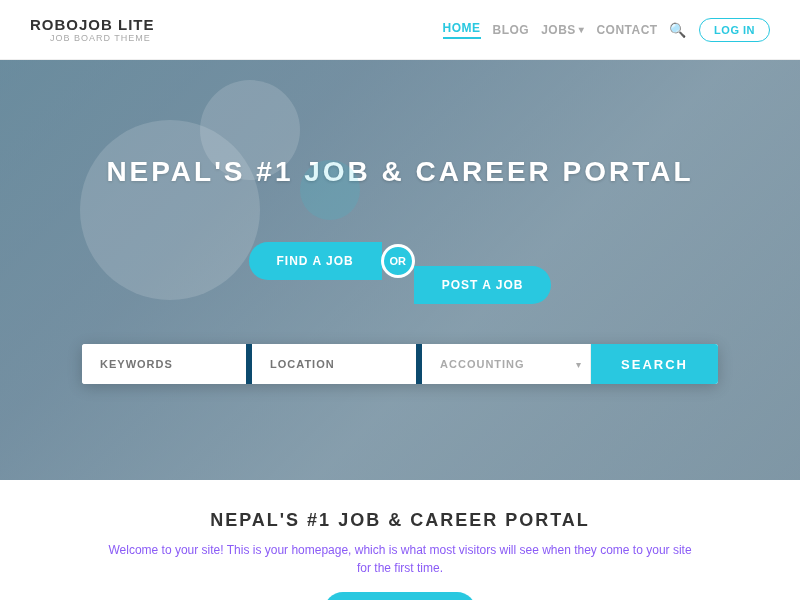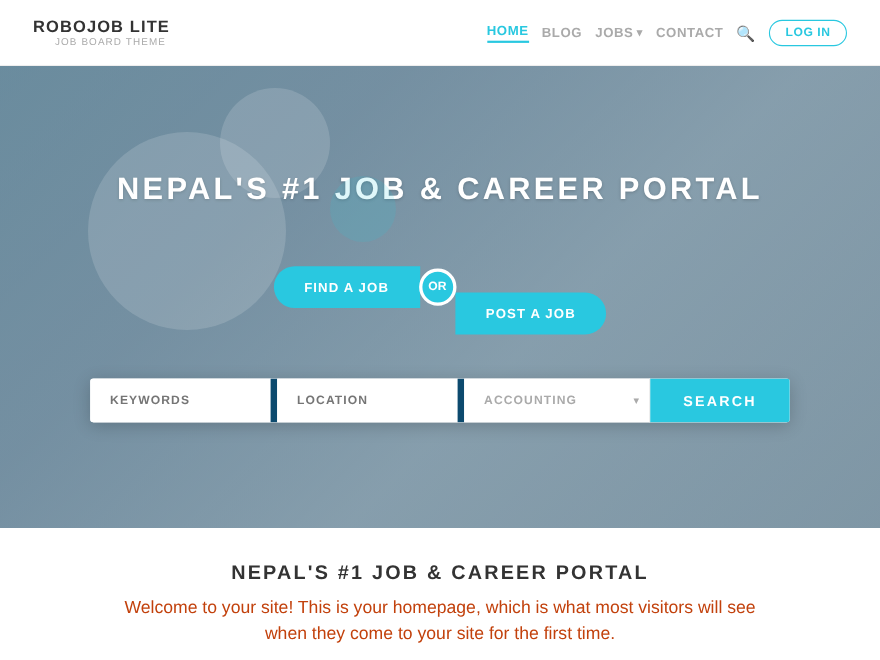--- a/index.html
+++ b/index.html
@@ -173,22 +173,22 @@
       gap: 10px;
     }
     .lower-title {
       font-size: 18px;
       font-weight: 700;
       letter-spacing: 2px;
       color: #333;
       text-transform: uppercase;
     }
     .lower-desc {
-      font-size: 16px;
-      color: #c2410c;
+      font-size: 12px;
+      color: #8b5cf6;
       line-height: 1.5;
       max-width: 600px;
       text-align: center;
     }
     .read-more-btn {
       background: #29c8e0;
       color: #fff;
       border: none;
       padding: 12px 30px;
       border-radius: 25px;

